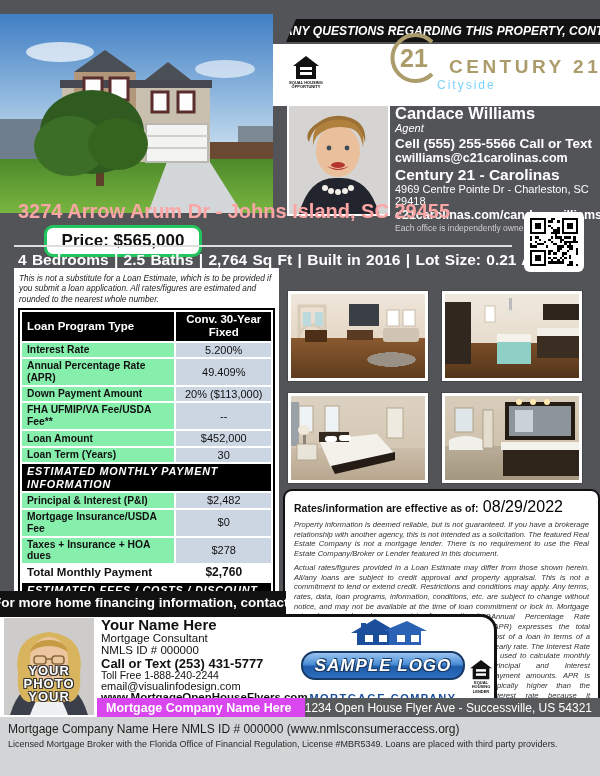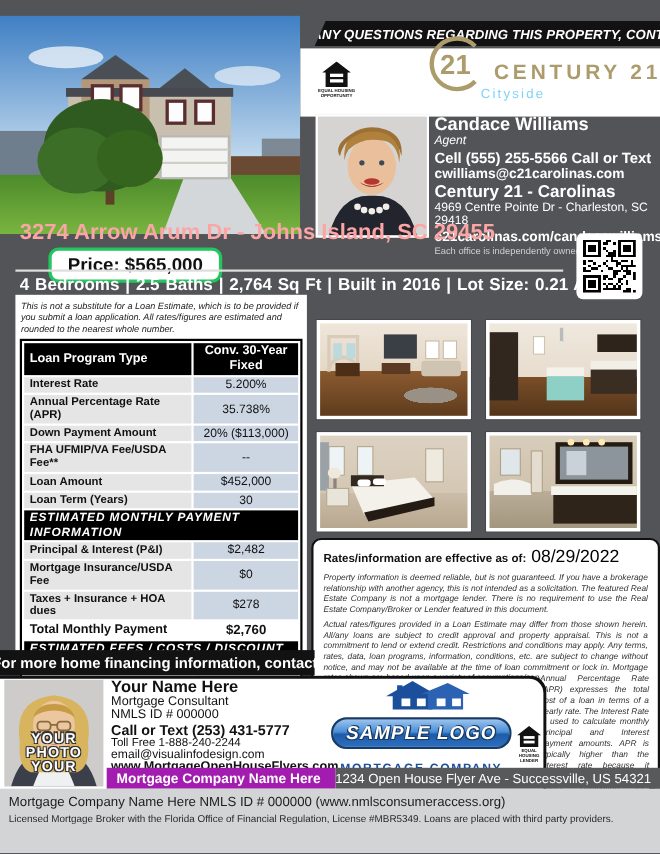--- a/index.html
+++ b/index.html
@@ -42,21 +42,21 @@
   #addr-divider{left:14px;top:245px;width:498px;height:2px;background:#dededd;}
   #details-line{left:18px;top:251px;color:#fff;font-weight:bold;font-size:15.5px;white-space:nowrap;word-spacing:1px;}
   #qr-box{left:524px;top:212px;width:60px;height:60px;background:#fff;border-radius:6px;
     display:flex;align-items:center;justify-content:center;}
 
   
   #loan-panel{left:14px;top:268px;width:265px;height:324px;background:#fff;box-sizing:border-box;padding:4px 4px;}
   #loan-disclaimer{font-size:8.3px;font-style:italic;color:#222;line-height:1.25;margin:1px 1px 4px;}
   table.loan{width:100%;border-collapse:separate;border-spacing:2px;background:#fff;border:2px solid #000;}
   table.loan td{padding:1px 5px;line-height:1.15;height:12px;vertical-align:middle;}
-  td.lbl{background:#e5e5e5;font-weight:bold;font-size:10.3px;color:#111;width:57%;}
+  td.lbl{background:#86efac;font-weight:bold;font-size:10.3px;color:#111;width:57%;}
   td.val{background:#ccd5e2;font-size:11px;color:#111;text-align:center;}
   tr.r-header td{background:#000;color:#fff;font-weight:bold;font-size:11.5px;}
   tr.r-header td.val{background:#000;}
   tr.r-section td{background:#000;color:#fff;font-weight:bold;font-style:italic;font-size:10.8px;letter-spacing:.8px;}
   tr.r-total td{background:#fff;font-weight:bold;font-size:11.5px;}
   tr.r-total td.val{font-size:12px;}
   tr.r-grand td.lbl{font-weight:bold;}
   tr.r-grand td.val{background:#f2f2ee;font-weight:bold;font-size:12px;}
 
   
@@ -82,21 +82,21 @@
   #photo-overlay{left:4px;top:664px;width:90px;text-align:center;color:#fff;font-weight:bold;font-size:13px;
     line-height:1.0;letter-spacing:1px;text-shadow:-1px -1px 0 #333,1px -1px 0 #333,-1px 1px 0 #333,1px 1px 0 #333;}
   #consultant-info{left:101px;top:617px;width:190px;color:#111;line-height:1.04;}
   .c-name{font-size:15px;font-weight:bold;}
   .c-l{font-size:11.5px;}
   .c-call{font-size:13px;font-weight:600;}
   .c-tf{font-size:10.5px;}
   .c-em{font-size:11px;}
   .c-web{font-size:11.5px;font-weight:700;}
   #company-bar{left:97px;top:698px;width:503px;height:19px;display:flex;}
-  #company-bar .blk{background:#a21caf;width:236px;display:flex;align-items:center;padding-left:9px;box-sizing:border-box;}
+  #company-bar .blk{background:#d946ef;width:236px;display:flex;align-items:center;padding-left:9px;box-sizing:border-box;}
   #company-bar .blk span{color:#fff;font-weight:bold;font-size:12.5px;white-space:nowrap;}
   #company-bar .gry{background:#58595b;flex:1;display:flex;align-items:center;justify-content:flex-end;padding-right:8px;}
   #company-bar .gry span{color:#fff;font-size:12px;white-space:nowrap;}
 
   
   #sample-logo{left:299px;top:617px;width:168px;height:82px;text-align:center;}
   #logo-pill{margin:0 auto;width:160px;height:25px;border:2px solid #173a66;border-radius:14px;
     background:linear-gradient(180deg,#9cc4ee 0%,#4a8ed6 45%,#1d5ca9 55%,#2e6fbe 100%);
     display:flex;align-items:center;justify-content:center;}
   #logo-pill span{color:#fff;font-weight:bold;font-style:italic;font-size:17px;letter-spacing:1px;
@@ -343,21 +343,21 @@
           <tr class="r-header">
             <td class="lbl">Loan Program Type</td>
             <td class="val">Conv. 30-Year Fixed</td>
           </tr>
       <tr>
             <td class="lbl">Interest Rate</td>
             <td class="val">5.200%</td>
           </tr>
       <tr>
             <td class="lbl">Annual Percentage Rate (APR)</td>
-            <td class="val">35.738%</td>
+            <td class="val">49.409%</td>
           </tr>
       <tr>
             <td class="lbl">Down Payment Amount</td>
             <td class="val">20% ($113,000)</td>
           </tr>
       <tr>
             <td class="lbl">FHA UFMIP/VA Fee/USDA Fee**</td>
             <td class="val">--</td>
           </tr>
       <tr>

